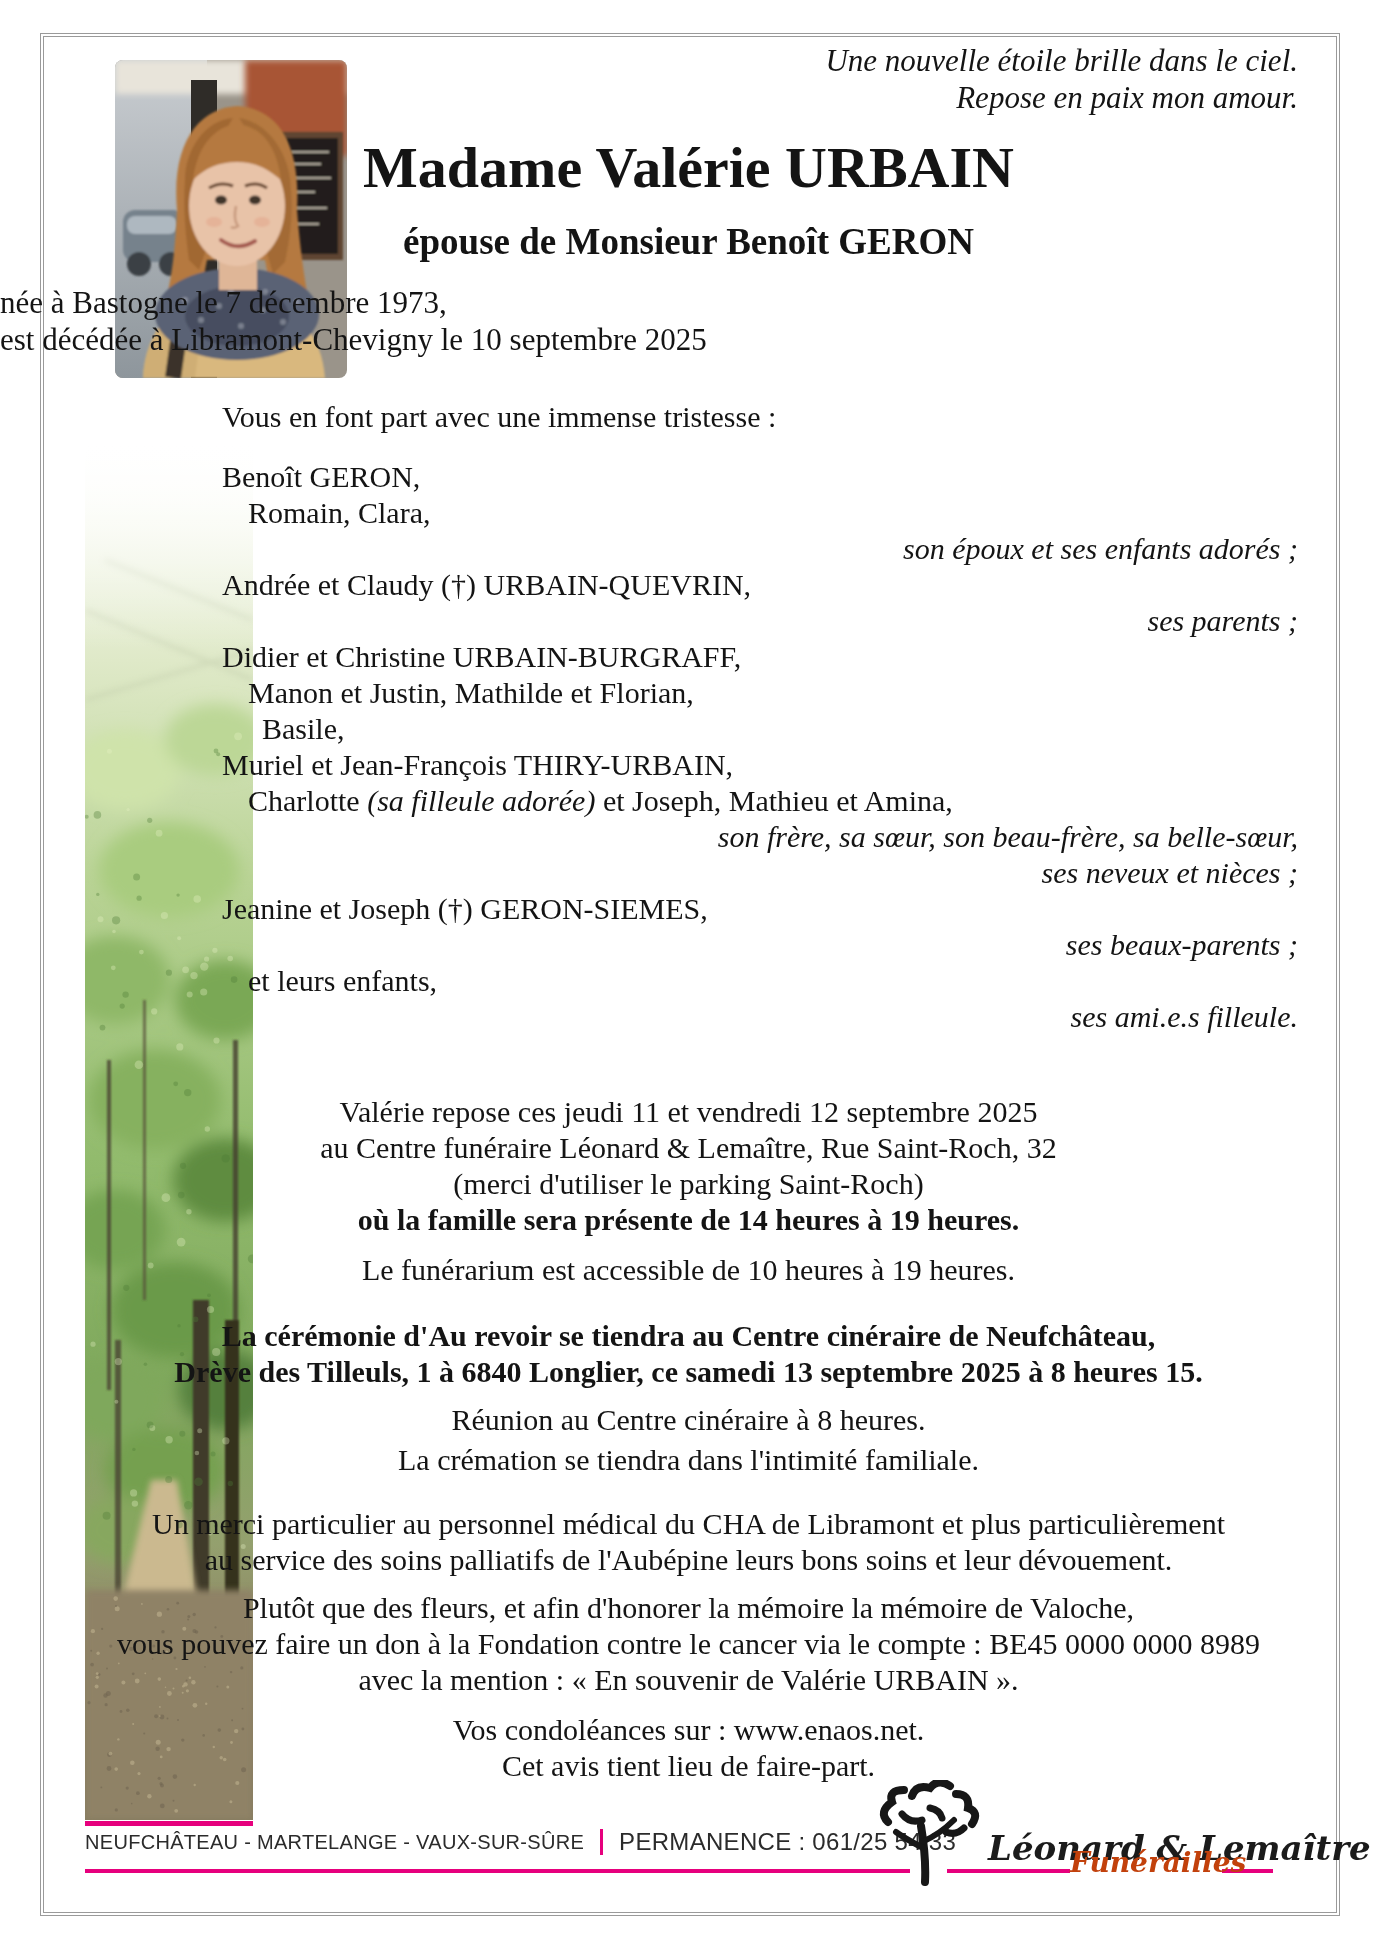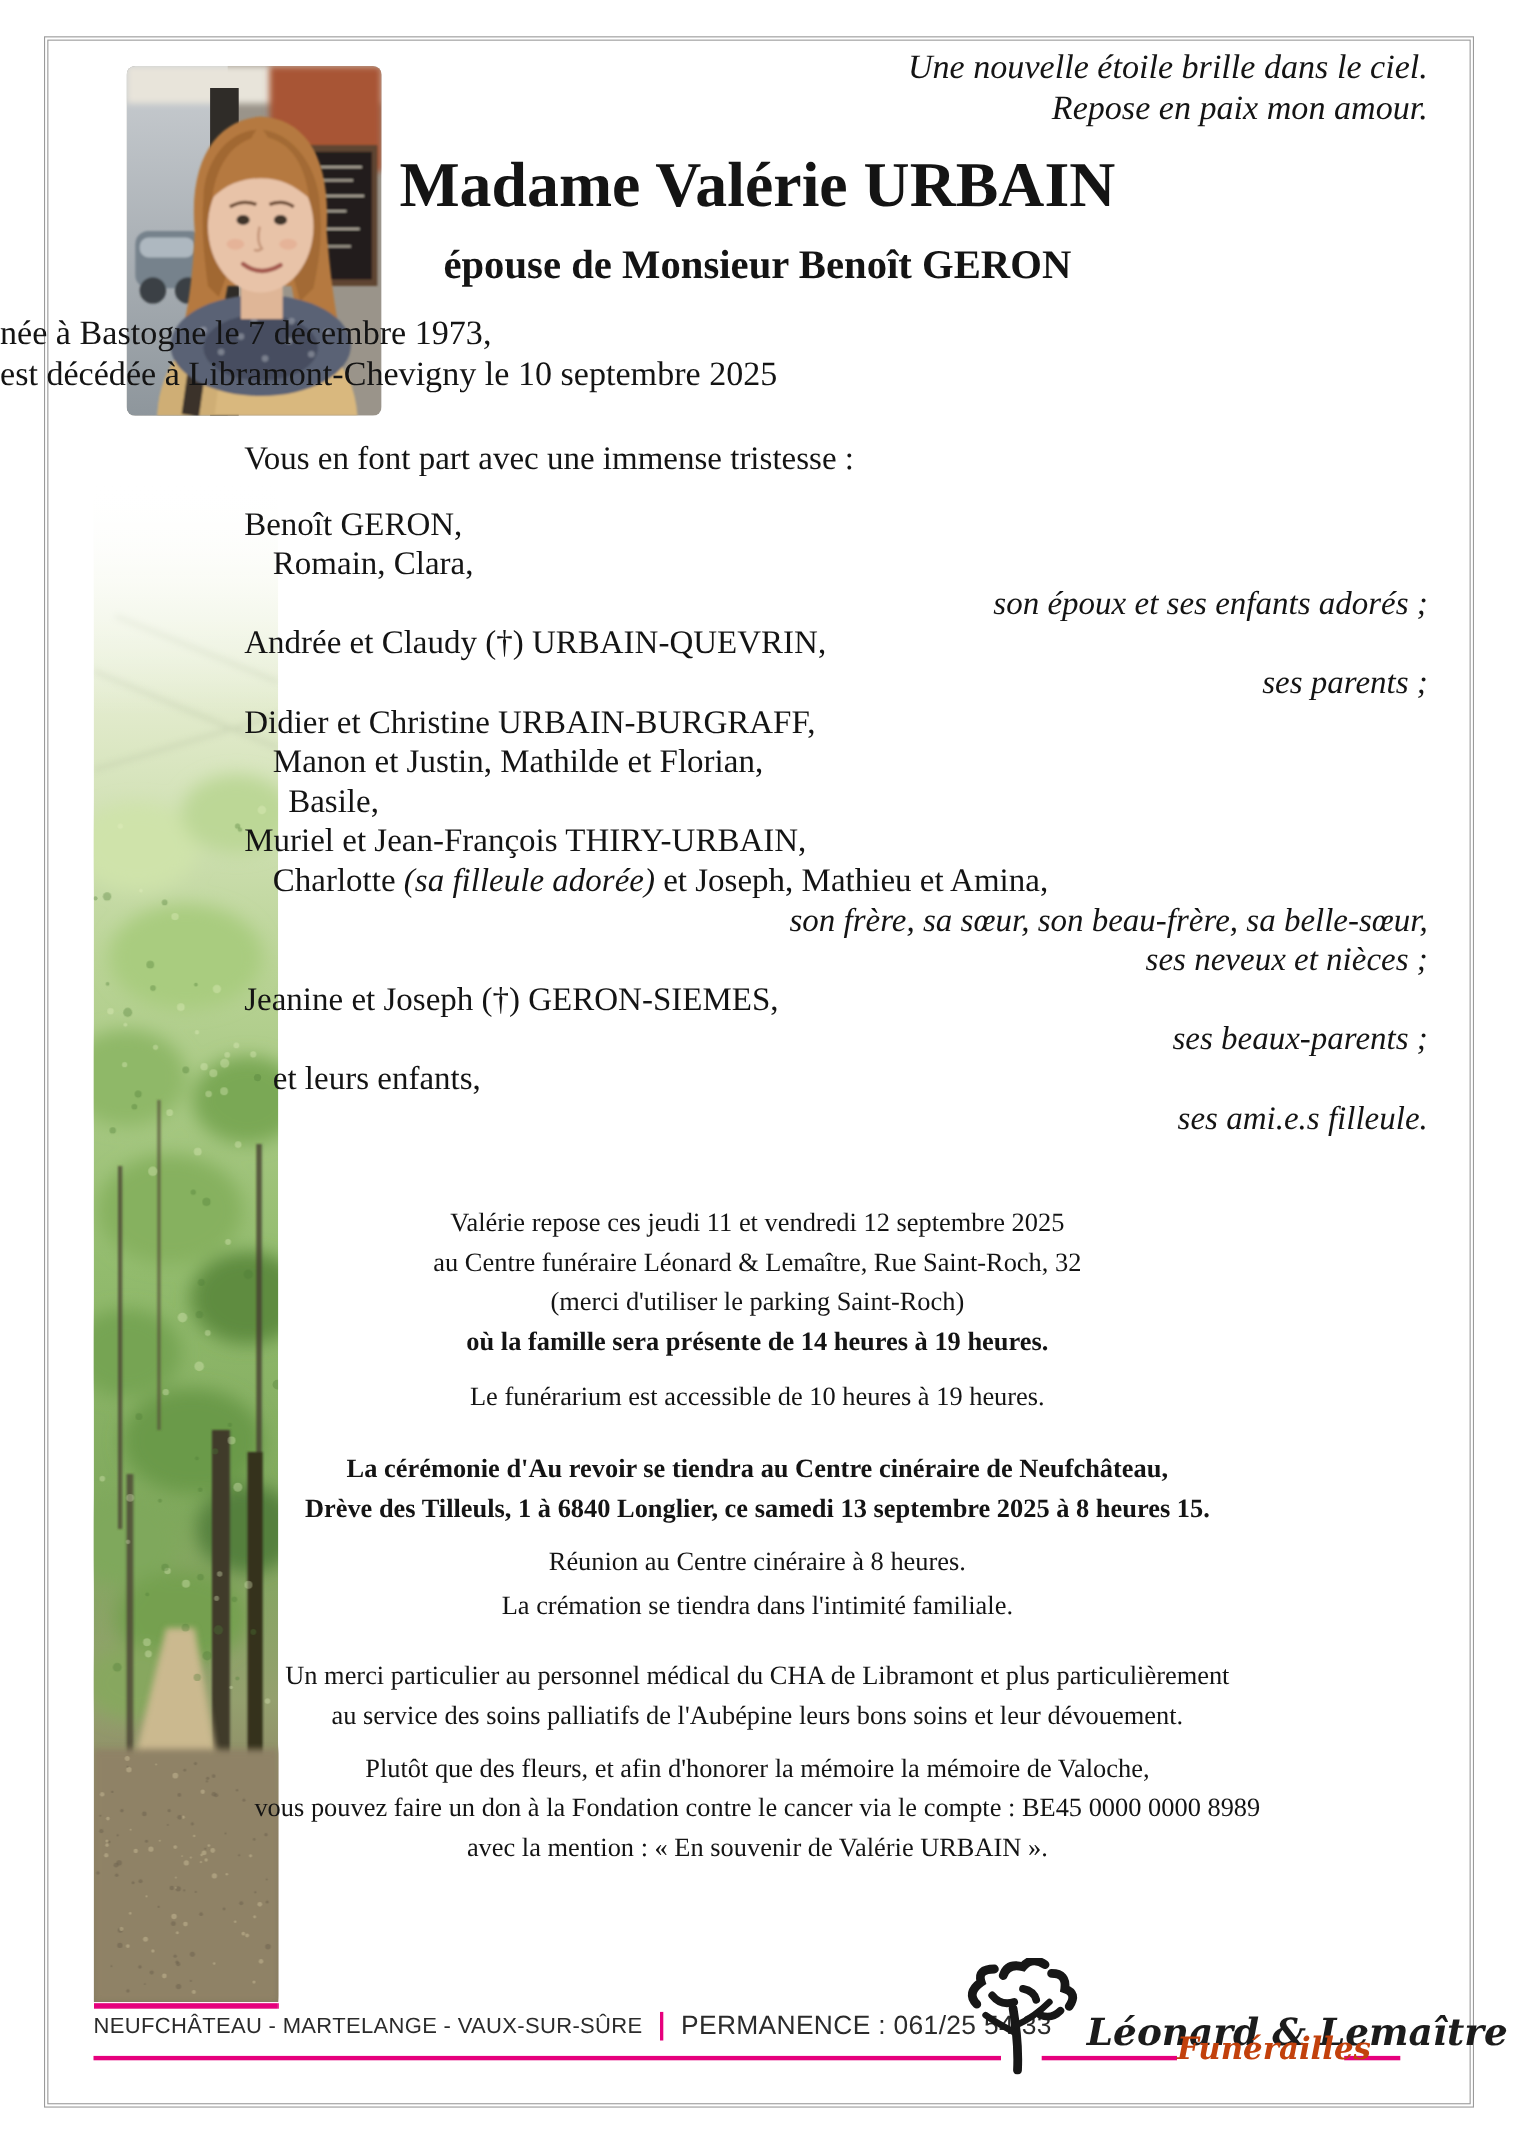--- a/index.html
+++ b/index.html
@@ -23,21 +23,21 @@
   .vitals{left:0;right:0;top:284px;font-size:31px;line-height:37px;}
   .intro{left:222px;top:400px;font-size:30px;}
   
   .family{left:222px;right:79px;top:459px;font-size:30px;}
   .fam{line-height:36px;white-space:nowrap;}
   .fam.rel{text-align:right;font-style:italic;}
   .fam.in1{padding-left:26px;}
   .fam.in2{padding-left:40px;}
   .fam .it{font-style:italic;}
   
-  .notices{left:0;right:0;top:1094px;text-align:center;font-size:24px;}
+  .notices{left:0;right:0;top:1094px;text-align:center;font-size:30px;}
   .para{line-height:36px;}
   .para .b{font-weight:bold;}
   .para-0{margin-bottom:14px}.para-1{margin-bottom:30px}.para-2{margin-bottom:12px}
   .para-3{margin-bottom:4px}.para-4{margin-bottom:28px}.para-5{margin-bottom:12px}
   .para-6{margin-bottom:14px}.para-7{margin-bottom:0}
   
   .portrait{
     left:115px;top:60px;width:232px;height:318px;border-radius:8px;overflow:hidden;
     box-shadow:inset 0 0 18px 12px #ffffff, 0 0 14px 10px #ffffff;
   }
@@ -461,20 +461,24 @@
     </div>
     <div class="para para-5">
       <div>Un merci particulier au personnel médical du CHA de Libramont et plus particulièrement</div>
       <div>au service des soins palliatifs de l'Aubépine leurs bons soins et leur dévouement.</div>
     </div>
     <div class="para para-6">
       <div>Plutôt que des fleurs, et afin d'honorer la mémoire la mémoire de Valoche,</div>
       <div>vous pouvez faire un don à la Fondation contre le cancer via le compte : BE45 0000 0000 8989</div>
       <div>avec la mention : « En souvenir de Valérie URBAIN ».</div>
     </div>
+    <div class="para para-7">
+      <div>Vos condoléances sur : www.enaos.net.</div>
+      <div>Cet avis tient lieu de faire-part.</div>
+    </div>
   </div>
 
 <div class="abs footer">
   <span class="regions">NEUFCHÂTEAU - MARTELANGE - VAUX-SUR-SÛRE</span>
   <span class="vsep" style="background: rgb(230, 0, 125);"></span>
   <span class="perm">PERMANENCE : 061/25 54 33</span>
 </div>
 
 <div class="abs line-seg" style="left: 85px; width: 825px; background: rgb(230, 0, 125);"></div>
 <div class="abs line-seg" style="left: 947px; width: 123px; background: rgb(230, 0, 125);"></div>

